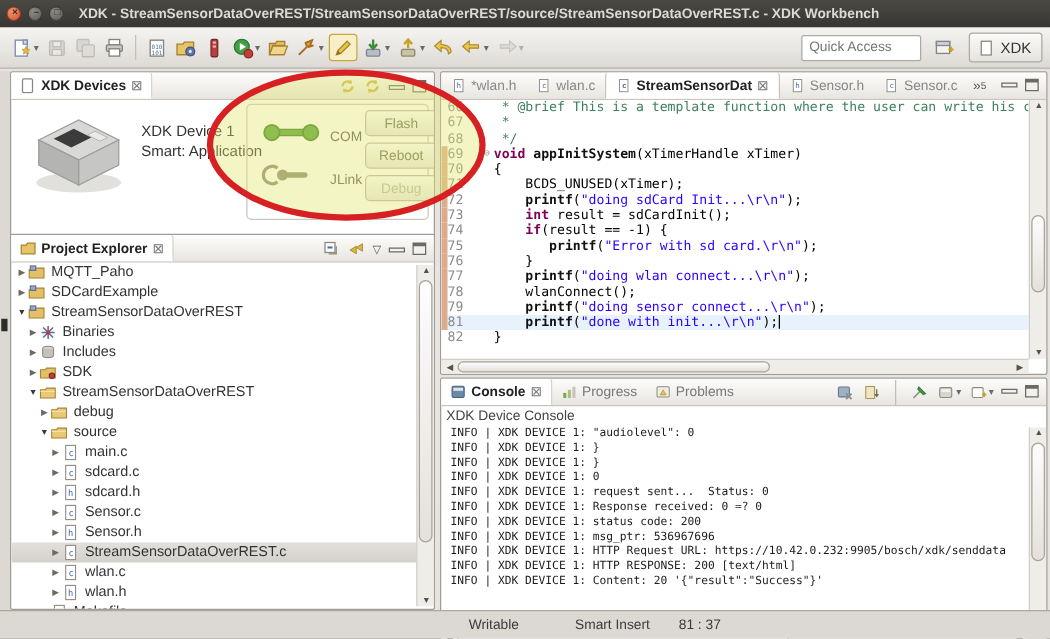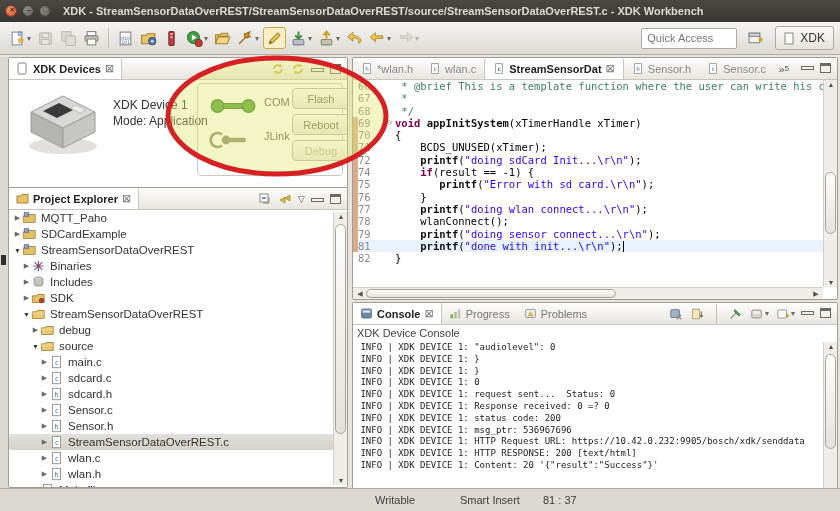--- a/index.html
+++ b/index.html
@@ -40,21 +40,21 @@
   .closex{color:#777;font-size:11px;font-weight:normal;}
   .head-icons{margin-left:auto;display:flex;align-items:center;gap:6px;padding-right:6px;}
   .head-icons svg{width:14px;height:14px;}
   .mini{width:13px;height:4px;border:1px solid #6b6b66;background:#f2f1ee;margin-top:2px;}
   .maxi{width:11px;height:10px;border:1px solid #6b6b66;border-top-width:3px;background:#f2f1ee;}
   .vmenu{font-size:9px;color:#555;}
   
   .dev-name{position:absolute;left:104px;top:40px;font-size:12px;color:#333;}
   .dev-mode{position:absolute;left:104px;top:56px;font-size:12px;color:#333;}
   .dev-group{position:absolute;left:188px;top:25px;width:146px;height:93px;border:1px solid #c9c6bf;border-radius:4px;}
-  .toggle-row{position:absolute;display:flex;align-items:flex-start;gap:7px;}
+  .toggle-row{position:absolute;display:flex;align-items:flex-end;gap:7px;}
   .toggle-row .tlabel{font-size:11px;color:#5d5d4e;}
   .dev-btn{position:absolute;left:95px;width:58px;height:21px;border:1px solid #bcb8b0;border-radius:4px;
     background:linear-gradient(#fefefd,#e9e8e2);font-size:11px;color:#6e6e59;display:flex;align-items:center;justify-content:center;}
   .dev-btn.disabled{color:#b8b6a8;}
   
   .tree{position:absolute;left:0;top:22px;right:0;bottom:0;overflow:hidden;font-size:11.5px;color:#333;}
   .trow{position:relative;height:16px;display:flex;align-items:center;white-space:nowrap;}
   .trow.sel{background:linear-gradient(#e2e0dc,#d4d1cb);border-radius:2px;}
   .texp{width:9px;font-size:7px;color:#6e6a63;text-align:center;flex:0 0 auto;}
   .ticon{width:15px;height:14px;flex:0 0 auto;margin-right:4px;}
@@ -276,21 +276,21 @@
 
     <svg style="position:absolute;left:12px;top:28px;" width="84" height="72" viewBox="0 0 84 72">
       <ellipse cx="42" cy="60" rx="34" ry="8" fill="#e2e0dc"></ellipse>
       <polygon points="10,26 42,10 74,26 42,42" fill="#d8d8d6" stroke="#9c9c9a"></polygon>
       <polygon points="10,26 42,42 42,62 10,46" fill="#b4b4b2" stroke="#9c9c9a"></polygon>
       <polygon points="42,42 74,26 74,46 42,62" fill="#c6c6c4" stroke="#9c9c9a"></polygon>
       <polygon points="22,25 38,17 52,24 36,32" fill="#3b3b3b"></polygon>
       <polygon points="55,19 65,24 59,27 49,22" fill="#eaeae8" stroke="#a8a8a6" stroke-width="0.6"></polygon>
     </svg>
     <div class="dev-name">XDK Device 1</div>
-    <div class="dev-mode">Mode: Application</div>
+    <div class="dev-mode">Smart: Application</div>
     <div class="dev-group"></div>
 
     <div class="toggle-row" style="left:200px;top:38px;">
       <svg width="48" height="20" viewBox="0 0 48 20">
         <rect x="8" y="7.5" width="32" height="5" rx="2.5" fill="#56a339" stroke="#3c7d24"></rect>
         <circle cx="8.5" cy="10" r="6.2" fill="#56a339" stroke="#3c7d24" stroke-width="1.4"></circle>
         <circle cx="39.5" cy="10" r="6.2" fill="#56a339" stroke="#3c7d24" stroke-width="1.4"></circle>
       </svg>
       <span class="tlabel">COM</span>
     </div>
@@ -532,20 +532,21 @@
         <span class="maxi" style="margin: 5px 6px 0px 0px;"></span>
       </div>
     <div class="ebody" id="ebody">
         <div class="cline"><span class="ann"></span><span class="lnum">66</span><span class="fold"></span><span class="ctext"><span class="cmt"> * @brief This is a template function where the user can write his custom appl</span></span></div>
         <div class="cline"><span class="ann"></span><span class="lnum">67</span><span class="fold"></span><span class="ctext"><span class="cmt"> *</span></span></div>
         <div class="cline"><span class="ann"></span><span class="lnum">68</span><span class="fold"></span><span class="ctext"><span class="cmt"> */</span></span></div>
         <div class="cline"><span class="ann chg"></span><span class="lnum">69</span><span class="fold">⊖</span><span class="ctext"><span class="kw">void</span><span class=""> </span><span class="fn">appInitSystem</span><span class="">(xTimerHandle xTimer)</span></span></div>
         <div class="cline"><span class="ann chg"></span><span class="lnum">70</span><span class="fold"></span><span class="ctext"><span class="">{</span></span></div>
         <div class="cline"><span class="ann chg"></span><span class="lnum">71</span><span class="fold"></span><span class="ctext"><span class="">    BCDS_UNUSED(xTimer);</span></span></div>
         <div class="cline"><span class="ann chg"></span><span class="lnum">72</span><span class="fold"></span><span class="ctext"><span class="">    </span><span class="fn">printf</span><span class="">(</span><span class="str">"doing sdCard Init...\r\n"</span><span class="">);</span></span></div>
+        <div class="cline"><span class="ann chg"></span><span class="lnum">73</span><span class="fold"></span><span class="ctext"><span class="">    </span><span class="kw">int</span><span class=""> result = sdCardInit();</span></span></div>
         <div class="cline"><span class="ann chg"></span><span class="lnum">74</span><span class="fold"></span><span class="ctext"><span class="">    </span><span class="kw">if</span><span class="">(result == -1) {</span></span></div>
         <div class="cline"><span class="ann chg"></span><span class="lnum">75</span><span class="fold"></span><span class="ctext"><span class="">       </span><span class="fn">printf</span><span class="">(</span><span class="str">"Error with sd card.\r\n"</span><span class="">);</span></span></div>
         <div class="cline"><span class="ann chg"></span><span class="lnum">76</span><span class="fold"></span><span class="ctext"><span class="">    }</span></span></div>
         <div class="cline"><span class="ann chg"></span><span class="lnum">77</span><span class="fold"></span><span class="ctext"><span class="">    </span><span class="fn">printf</span><span class="">(</span><span class="str">"doing wlan connect...\r\n"</span><span class="">);</span></span></div>
         <div class="cline"><span class="ann chg"></span><span class="lnum">78</span><span class="fold"></span><span class="ctext"><span class="">    wlanConnect();</span></span></div>
         <div class="cline"><span class="ann chg"></span><span class="lnum">79</span><span class="fold"></span><span class="ctext"><span class="">    </span><span class="fn">printf</span><span class="">(</span><span class="str">"doing sensor connect...\r\n"</span><span class="">);</span></span></div>
         <div class="cline cur"><span class="ann chg"></span><span class="lnum">81</span><span class="fold"></span><span class="ctext"><span class="">    </span><span class="fn">printf</span><span class="">(</span><span class="str">"done with init...\r\n"</span><span class="">);</span><span class="cursor"></span></span></div>
         <div class="cline"><span class="ann"></span><span class="lnum">82</span><span class="fold"></span><span class="ctext"><span class="">}</span></span></div>
       </div>
     <div class="sbv">

